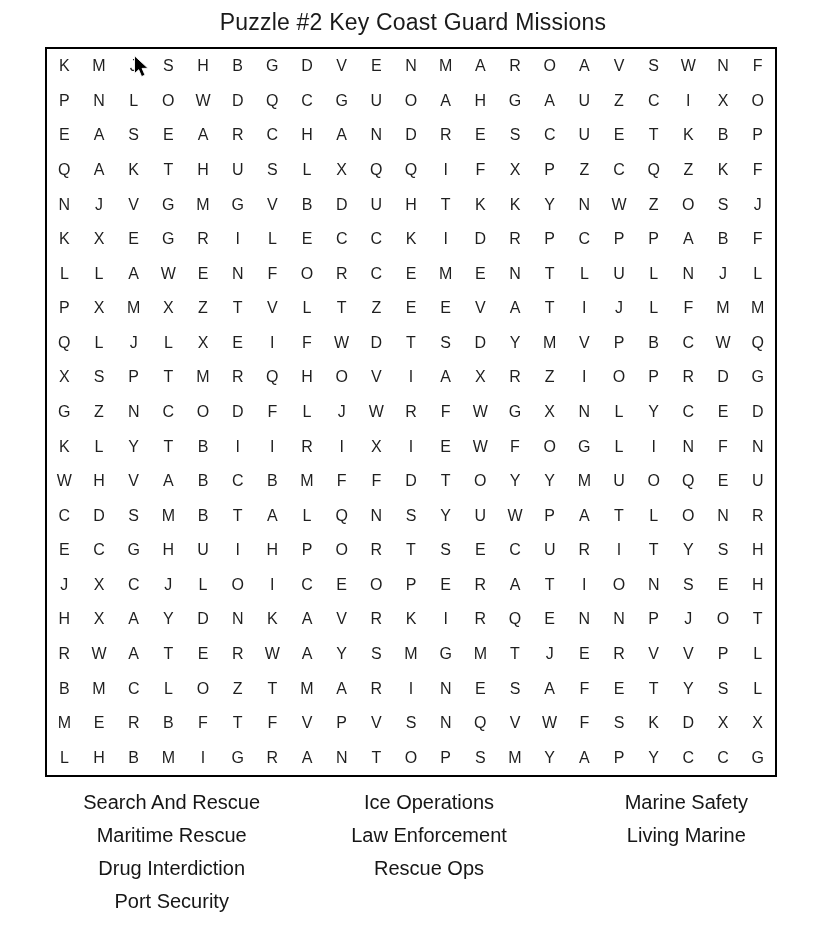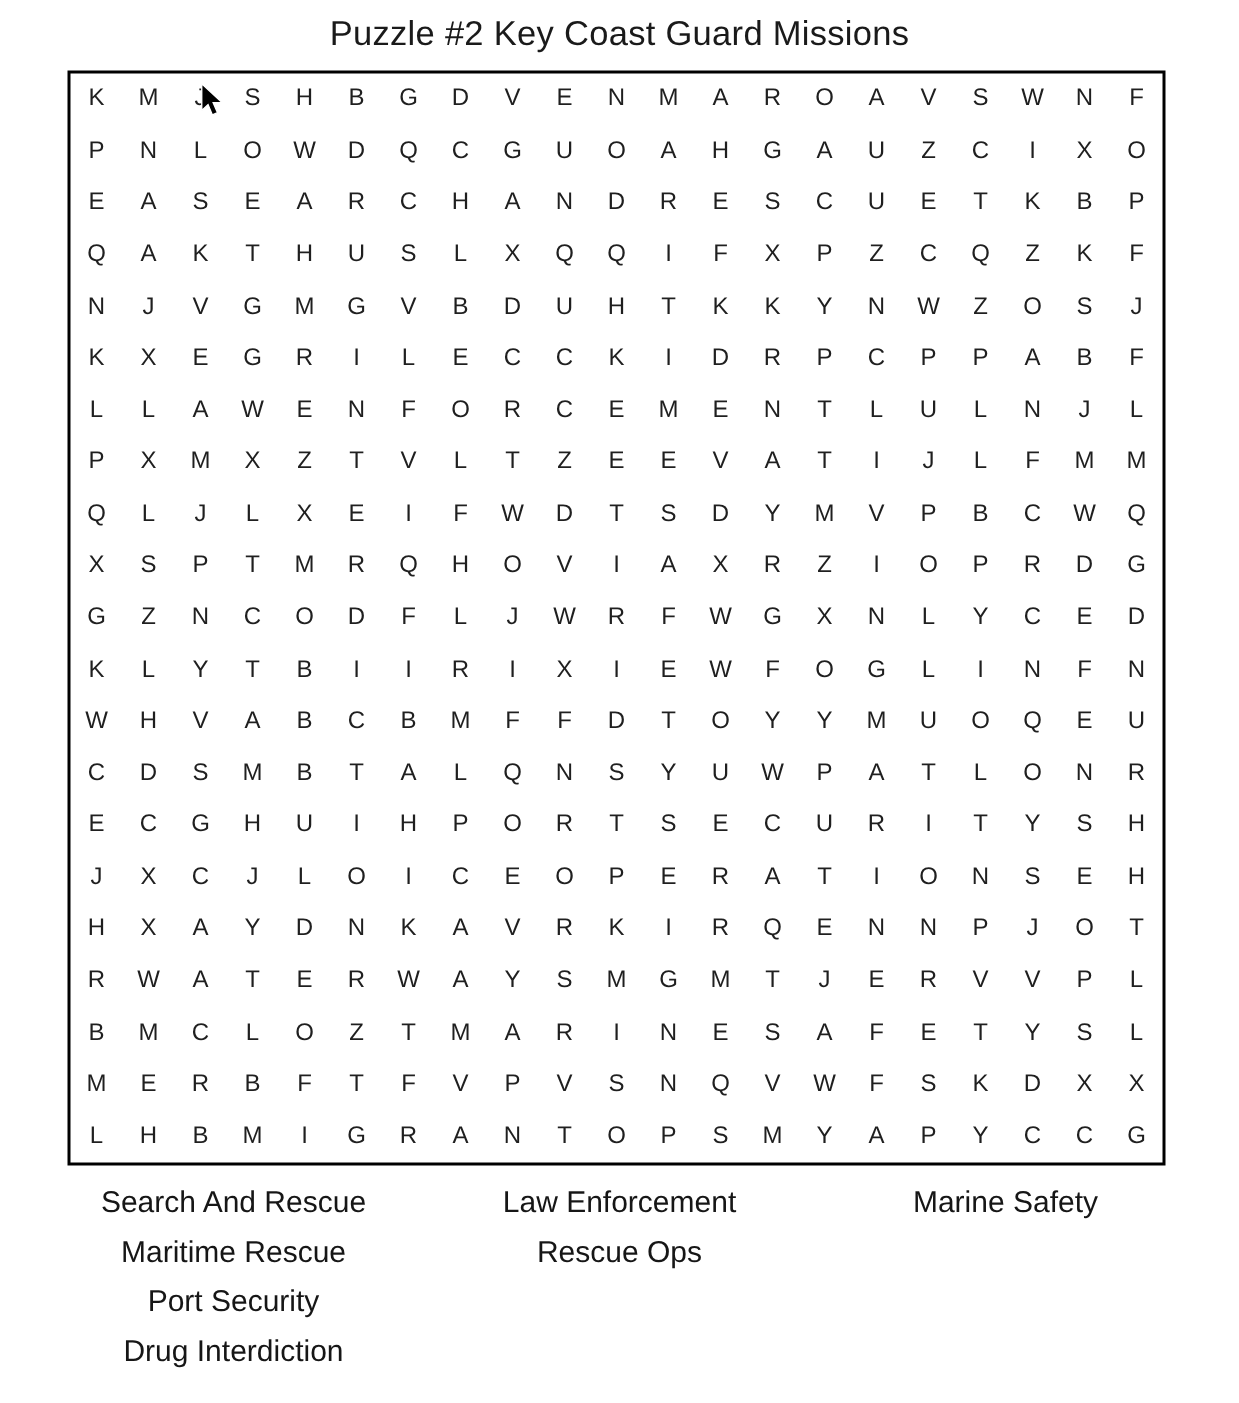--- a/index.html
+++ b/index.html
@@ -34,21 +34,21 @@
     display: flex;
     align-items: center;
     justify-content: center;
     font-size: 16px;
     font-weight: 500;
     color: #1f1f1f;
     user-select: none;
   }
   .words {
     position: absolute;
-    left: 45px; top: 786px;
+    left: 61px; top: 786px;
     width: 736px;
     display: grid;
     grid-template-columns: repeat(3, 1fr);
     gap: 36px;
   }
   .word-col { text-align: center; }
   .word {
     font-size: 20px;
     line-height: 33px;
     color: #161616;
@@ -507,27 +507,29 @@
     <div class="cell">Y</div>
     <div class="cell">C</div>
     <div class="cell">C</div>
     <div class="cell">G</div>
   </div>
 
 <div class="words">
   <div class="word-col">
       <div class="word">Search And Rescue</div>
       <div class="word">Maritime Rescue</div>
+      <div class="word">Drug Interdiction</div>
       <div class="word">Port Security</div>
-      <div class="word">Drug Interdiction</div>
     </div>
   <div class="word-col">
+      <div class="word">Ice Operations</div>
       <div class="word">Law Enforcement</div>
       <div class="word">Rescue Ops</div>
     </div>
   <div class="word-col">
       <div class="word">Marine Safety</div>
+      <div class="word">Living Marine</div>
     </div>
 </div>
 
 <svg class="cursor" viewBox="0 0 17 25" xmlns="http://www.w3.org/2000/svg">
   <path d="M1.5 0.8 L1.5 18.6 L5.7 14.7 L8.6 21.6 L12 20.1 L9.1 13.4 L15 13.3 Z" fill="#000000" stroke="#ffffff" stroke-width="0.9"></path>
 </svg>
 
 </body></html>

